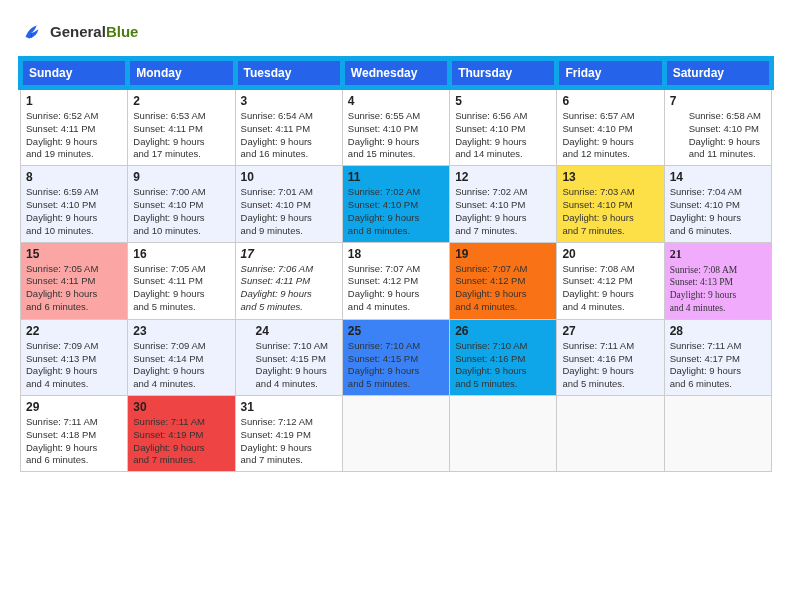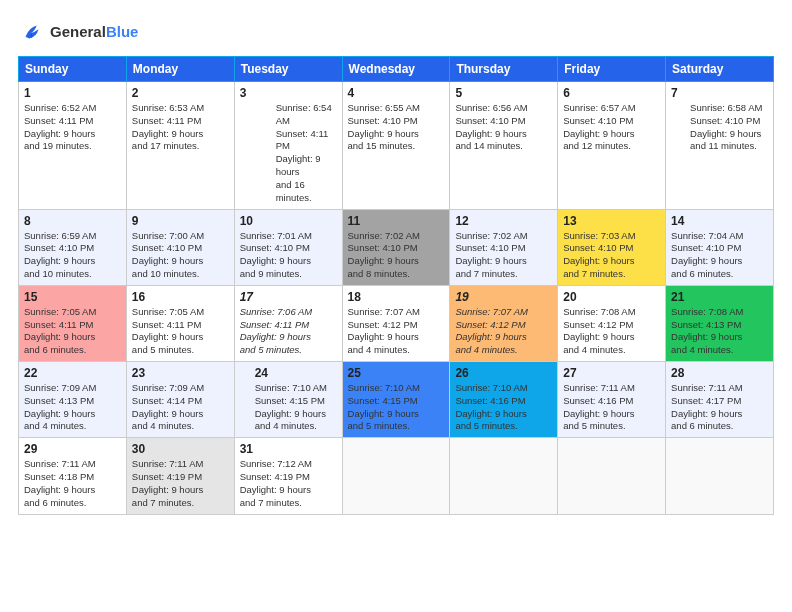--- a/index.html
+++ b/index.html
@@ -47,21 +47,21 @@
       border-collapse: collapse;
       font-size: 10.5px;
     }
     .calendar th {
       background-color: #2563eb;
       color: #fff;
       text-align: left;
       padding: 5px 6px;
       font-size: 12px;
       font-weight: bold;
-      border: 1px solid #0ea5e9;
+      border: 5px solid #0ea5e9;
     }
     .calendar td {
       border: 1px solid #ccc;
       vertical-align: top;
       padding: 4px 5px;
       width: calc(100% / 7);
       min-height: 70px;
       background: #fff;
     }
     .calendar tr:nth-child(even) td {
@@ -93,21 +93,21 @@
 <body>
 
 <div class="page">
   <div class="header">
     <div class="logo">
       <svg class="logo-bird" viewBox="0 0 30 30" xmlns="http://www.w3.org/2000/svg">
         <path d="M8 20 Q12 10 20 8 Q18 14 14 16 Q18 15 22 12 Q20 20 12 22Z" fill="#2563eb"></path>
         <path d="M14 16 Q16 18 15 22 Q13 20 14 16Z" fill="#1d4ed8"></path>
       </svg>
       <div>
-        <div style="font-size:15px;font-weight:bold;color:#333;line-height:1.2;">General<span style="color:#3b82f6;">Blue</span></div>
+        <div style="font-size:15px;font-weight:bold;color:#333;line-height:1.2;">General<span style="color:#4d7c0f;">Blue</span></div>
       </div>
     </div>
     <div class="title-block">
       <div class="month-title"></div>
       <div class="location"></div>
     </div>
   </div>
 
   <table class="calendar">
     <thead>
@@ -132,21 +132,21 @@
           </td>
           <td style="background-color: rgb(255, 255, 255);">
             <span class="day-num">2</span>
             <div class="day-info" style="white-space: pre-line;">Sunrise: 6:53 AM
 Sunset: 4:11 PM
 Daylight: 9 hours
 and 17 minutes.</div>
           </td>
           <td style="background-color: rgb(255, 255, 255);">
             <span class="day-num">3</span>
-            <div class="day-info" style="white-space: pre-line; margin-left: 36px;">Sunrise: 6:54 AM
+            <div class="day-info" style="white-space: pre-line;">Sunrise: 6:54 AM
 Sunset: 4:11 PM
 Daylight: 9 hours
 and 16 minutes.</div>
           </td>
           <td style="background-color: rgb(255, 255, 255);">
             <span class="day-num">4</span>
             <div class="day-info" style="white-space: pre-line;">Sunrise: 6:55 AM
 Sunset: 4:10 PM
 Daylight: 9 hours
 and 15 minutes.</div>
@@ -188,21 +188,21 @@
 Daylight: 9 hours
 and 10 minutes.</div>
           </td>
           <td style="background-color: rgb(238, 242, 255);">
             <span class="day-num">10</span>
             <div class="day-info" style="white-space: pre-line;">Sunrise: 7:01 AM
 Sunset: 4:10 PM
 Daylight: 9 hours
 and 9 minutes.</div>
           </td>
-          <td style="background-color: #a3a3a3;">
+          <td style="background-color: #0ea5e9;">
             <span class="day-num">11</span>
             <div class="day-info" style="white-space: pre-line;">Sunrise: 7:02 AM
 Sunset: 4:10 PM
 Daylight: 9 hours
 and 8 minutes.</div>
           </td>
           <td style="background-color: rgb(238, 242, 255);">
             <span class="day-num">12</span>
             <div class="day-info" style="white-space: pre-line;">Sunrise: 7:02 AM
 Sunset: 4:10 PM
@@ -246,35 +246,35 @@
 Daylight: 9 hours
 and 5 minutes.</div>
           </td>
           <td style="background-color: rgb(255, 255, 255);">
             <span class="day-num">18</span>
             <div class="day-info" style="white-space: pre-line;">Sunrise: 7:07 AM
 Sunset: 4:12 PM
 Daylight: 9 hours
 and 4 minutes.</div>
           </td>
-          <td style="background-color: #fdba74; font-style: italic;">
+          <td style="background-color: #f97316;">
             <span class="day-num">19</span>
             <div class="day-info" style="white-space: pre-line;">Sunrise: 7:07 AM
 Sunset: 4:12 PM
 Daylight: 9 hours
 and 4 minutes.</div>
           </td>
           <td style="background-color: rgb(255, 255, 255);">
             <span class="day-num">20</span>
             <div class="day-info" style="white-space: pre-line;">Sunrise: 7:08 AM
 Sunset: 4:12 PM
 Daylight: 9 hours
 and 4 minutes.</div>
           </td>
-          <td style="background-color: #22c55e;">
+          <td style="background-color: #f0abfc; font-family: Liberation Serif, serif;">
             <span class="day-num">21</span>
             <div class="day-info" style="white-space: pre-line;">Sunrise: 7:08 AM
 Sunset: 4:13 PM
 Daylight: 9 hours
 and 4 minutes.</div>
           </td>
         </tr>
         <tr>
           <td style="background-color: rgb(238, 242, 255);">
             <span class="day-num">22</span>
@@ -327,21 +327,21 @@
           </td>
         </tr>
         <tr class="last-row">
           <td style="background-color: rgb(255, 255, 255);">
             <span class="day-num">29</span>
             <div class="day-info" style="white-space: pre-line;">Sunrise: 7:11 AM
 Sunset: 4:18 PM
 Daylight: 9 hours
 and 6 minutes.</div>
           </td>
-          <td style="background-color: #e5e5e5; margin-left: 18px;">
+          <td style="background-color: #ef4444; margin-left: 18px;">
             <span class="day-num">30</span>
             <div class="day-info" style="white-space: pre-line;">Sunrise: 7:11 AM
 Sunset: 4:19 PM
 Daylight: 9 hours
 and 7 minutes.</div>
           </td>
           <td style="background-color: rgb(255, 255, 255);">
             <span class="day-num">31</span>
             <div class="day-info" style="white-space: pre-line;">Sunrise: 7:12 AM
 Sunset: 4:19 PM

